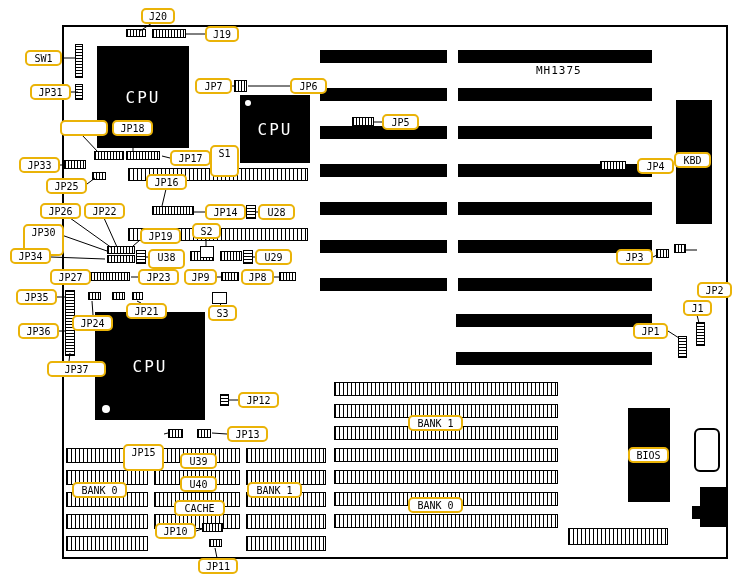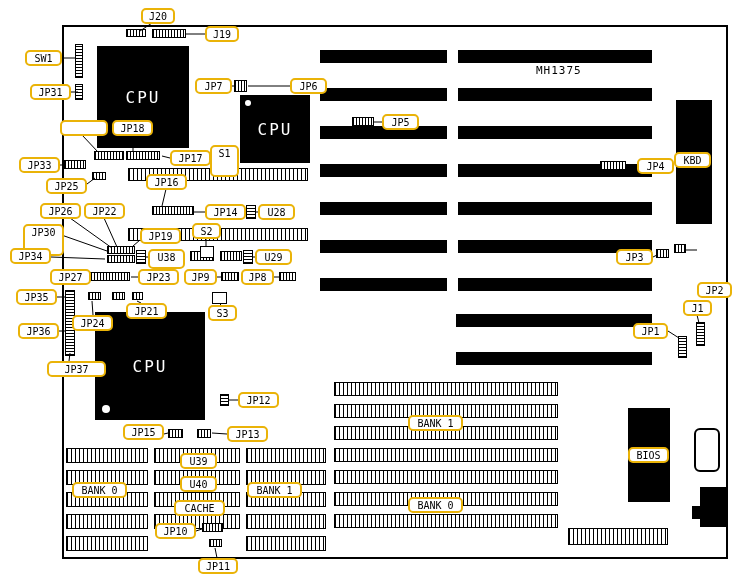--- a/index.html
+++ b/index.html
@@ -224,21 +224,21 @@
     <div class="abs callout" style="left: 241px; top: 269px; width: 33px; height: 16px;">JP8</div>
     <div class="abs callout" style="left: 16px; top: 289px; width: 41px; height: 16px;">JP35</div>
     <div class="abs callout" style="left: 126px; top: 303px; width: 41px; height: 16px;">JP21</div>
     <div class="abs callout" style="left: 72px; top: 315px; width: 41px; height: 16px;">JP24</div>
     <div class="abs callout" style="left: 208px; top: 305px; width: 29px; height: 16px;">S3</div>
     <div class="abs callout" style="left: 18px; top: 323px; width: 41px; height: 16px;">JP36</div>
     <div class="abs callout" style="left: 47px; top: 361px; width: 59px; height: 16px;">JP37</div>
     <div class="abs callout" style="left: 683px; top: 300px; width: 29px; height: 16px;">J1</div>
     <div class="abs callout" style="left: 633px; top: 323px; width: 35px; height: 16px;">JP1</div>
     <div class="abs callout" style="left: 238px; top: 392px; width: 41px; height: 16px;">JP12</div>
-    <div class="abs callout" style="left: 123px; top: 424px; width: 41px; height: 16px;">JP15</div>
+    <div class="abs callout" style="left: 123px; top: 444px; width: 41px; height: 27px;">JP15</div>
     <div class="abs callout" style="left: 227px; top: 426px; width: 41px; height: 16px;">JP13</div>
     <div class="abs callout" style="left: 180px; top: 453px; width: 37px; height: 16px;">U39</div>
     <div class="abs callout" style="left: 180px; top: 476px; width: 37px; height: 16px;">U40</div>
     <div class="abs callout" style="left: 174px; top: 500px; width: 51px; height: 16px;">CACHE</div>
     <div class="abs callout" style="left: 155px; top: 523px; width: 41px; height: 16px;">JP10</div>
     <div class="abs callout" style="left: 198px; top: 558px; width: 40px; height: 16px;">JP11</div>
     <div class="abs callout" style="left: 72px; top: 482px; width: 55px; height: 16px;">BANK 0</div>
     <div class="abs callout" style="left: 247px; top: 482px; width: 55px; height: 16px;">BANK 1</div>
     <div class="abs callout" style="left: 408px; top: 415px; width: 55px; height: 16px;">BANK 1</div>
     <div class="abs callout" style="left: 408px; top: 497px; width: 55px; height: 16px;">BANK 0</div>

